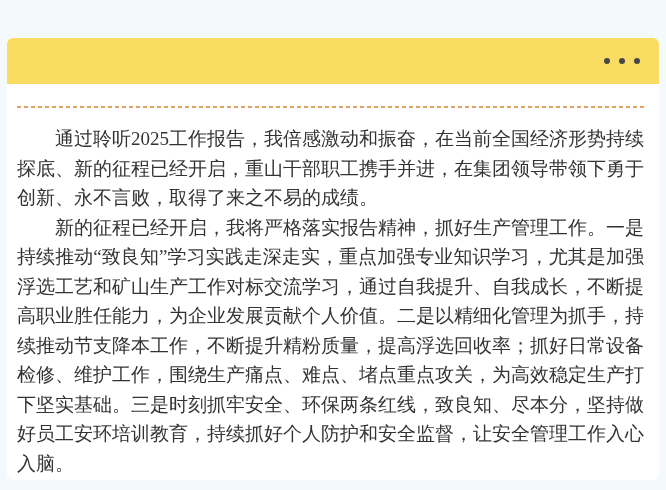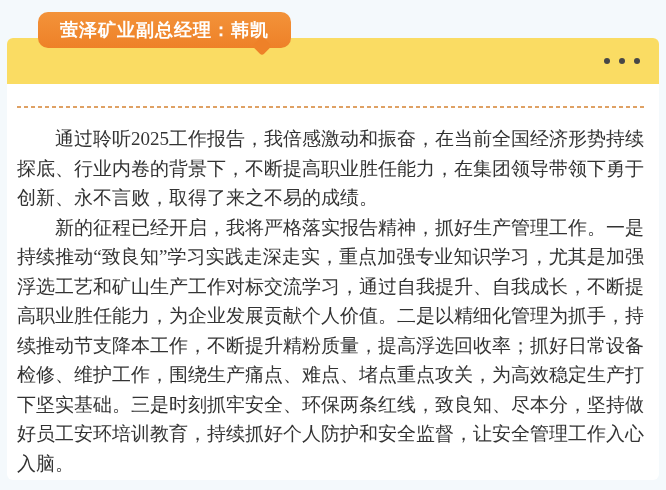--- a/index.html
+++ b/index.html
@@ -50,35 +50,31 @@
   }
   .article p{margin:0;text-indent:2em;}
 </style>
 </head>
 <body>
 
 <div class="page">
   <div class="card">
 
     <div class="banner">
-      <div class="badge">
-        <span>萤泽矿业副总经理：韩凯</span>
-        <span class="badge-tail"></span>
-      </div>
       <div class="more-options">
         <span class="ellipsis">
           <span class="dot"></span>
           <span class="dot"></span>
           <span class="dot"></span>
         </span>
       </div>
     </div>
 
     <div class="content">
       <div class="divider"></div>
       <div class="article">
-        <p>通过聆听2025工作报告，我倍感激动和振奋，在当前全国经济形势持续探底、行业内卷的背景下，不断提高职业胜任能力，在集团领导带领下勇于创新、永不言败，取得了来之不易的成绩。</p>
+        <p>通过聆听2025工作报告，我倍感激动和振奋，在当前全国经济形势持续探底、新的征程已经开启，重山干部职工携手并进，在集团领导带领下勇于创新、永不言败，取得了来之不易的成绩。</p>
         <p>新的征程已经开启，我将严格落实报告精神，抓好生产管理工作。一是持续推动“致良知”学习实践走深走实，重点加强专业知识学习，尤其是加强浮选工艺和矿山生产工作对标交流学习，通过自我提升、自我成长，不断提高职业胜任能力，为企业发展贡献个人价值。二是以精细化管理为抓手，持续推动节支降本工作，不断提升精粉质量，提高浮选回收率；抓好日常设备检修、维护工作，围绕生产痛点、难点、堵点重点攻关，为高效稳定生产打下坚实基础。三是时刻抓牢安全、环保两条红线，致良知、尽本分，坚持做好员工安环培训教育，持续抓好个人防护和安全监督，让安全管理工作入心入脑。</p>
       </div>
     </div>
 
   </div>
 </div>
 
 </body></html>

